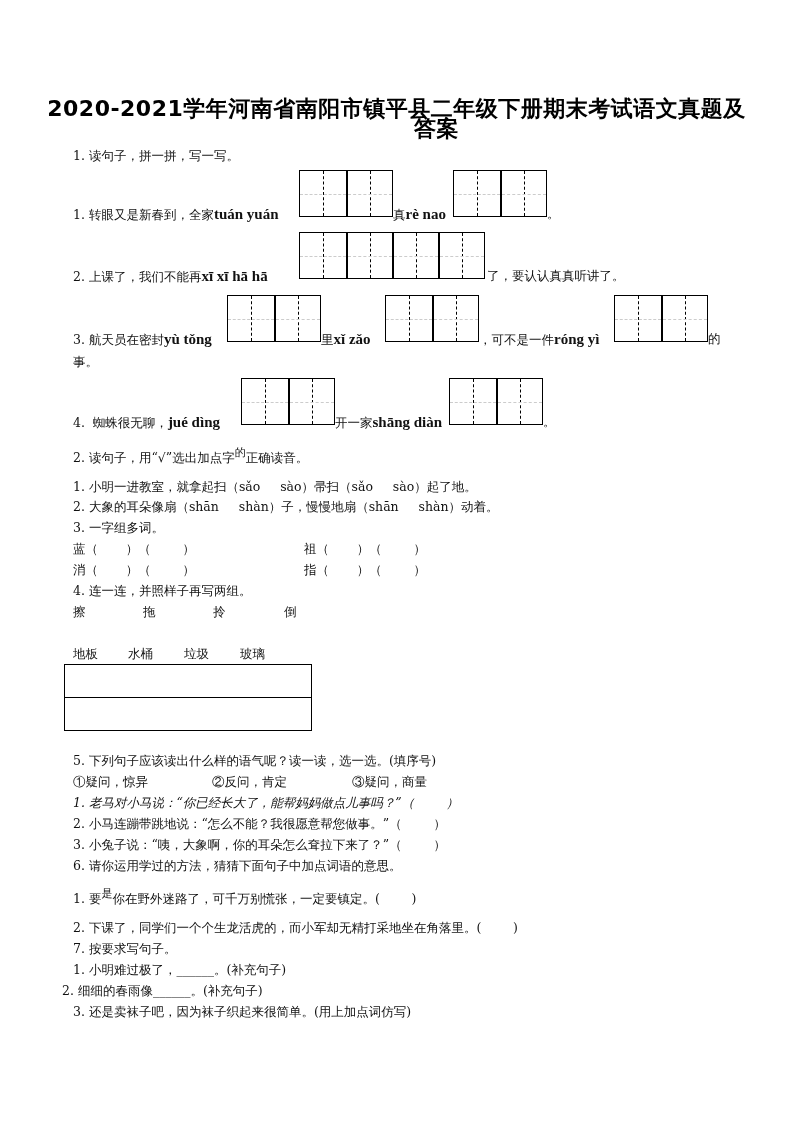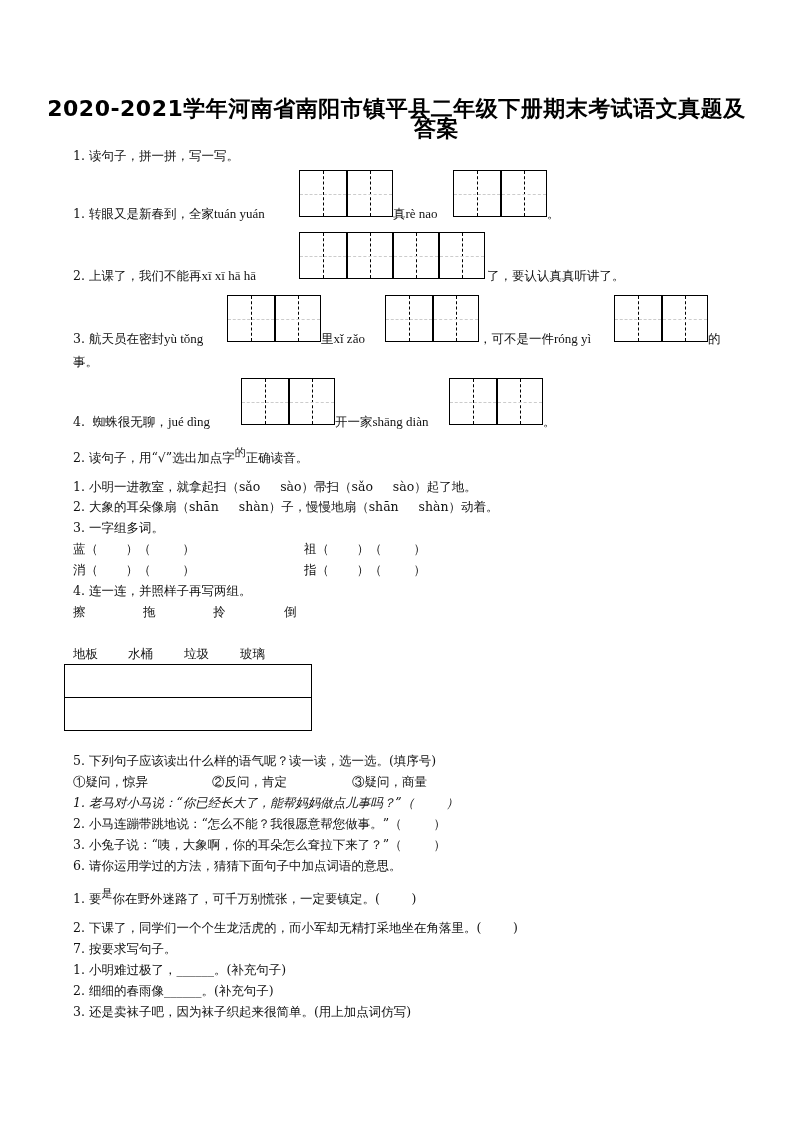--- a/index.html
+++ b/index.html
@@ -2,21 +2,21 @@
 <html><head>
 <meta charset="utf-8">
 <style>
   html, body { margin:0; padding:0; background:#ffffff; }
   body { width:793px; height:1122px; position:relative; overflow:hidden;
          font-family:"DejaVu Serif","Liberation Serif",serif; color:#111; }
   .title { position:absolute; left:0; width:793px; text-align:center;
            font-family:"DejaVu Sans","Liberation Sans",sans-serif;
            font-size:22px; font-weight:bold; color:#000; letter-spacing:0.5px; }
   .line { position:absolute; font-size:12.5px; white-space:pre; color:#111; }
-  .py { font-family:"Liberation Serif","DejaVu Serif",serif; font-size:13px; }
+  .py { font-family:"Liberation Serif","DejaVu Serif",serif; font-size:15px;font-weight:bold; }
   .grid { position:absolute; display:flex; border:1.5px solid #000; height:47px; box-sizing:border-box; }
   .cell { width:46px; height:100%; position:relative; box-sizing:border-box; }
   .cell + .cell { border-left:2px solid #000; }
   .cell::before { content:""; position:absolute; left:50%; top:0; bottom:0; border-left:1px dashed #000; }
   .cell::after { content:""; position:absolute; top:50%; left:0; right:0; border-top:1px dashed #ccc; }
   .sup { font-size:11px; position:relative; top:-6px; }
   .tbl { position:absolute; left:64px; top:664px; width:248px; border:1.3px solid #000; box-sizing:border-box; }
   .tbl-row { height:32px; }
   .tbl-row + .tbl-row { border-top:1.3px solid #000; }
 </style>
@@ -110,14 +110,14 @@
 <div class="line" style="left:73px; top:795px;font-style:italic;">1. 老马对小马说：“你已经长大了，能帮妈妈做点儿事吗？”（        ）</div>
 <div class="line" style="left:73px; top:816px;">2. 小马连蹦带跳地说：“怎么不能？我很愿意帮您做事。”（        ）</div>
 <div class="line" style="left:73px; top:837px;">3. 小兔子说：“咦，大象啊，你的耳朵怎么耷拉下来了？”（        ）</div>
 
 <div class="line" style="left:73px; top:858px;">6. 请你运用学过的方法，猜猜下面句子中加点词语的意思。</div>
 <div class="line" style="left:73px; top:891px;"><span>1. 要</span><span class="sup">是</span><span>你在野外迷路了，可千万别慌张，一定要镇定。(        )</span></div>
 <div class="line" style="left:73px; top:920px;">2. 下课了，同学们一个个生龙活虎的，而小军却无精打采地坐在角落里。(        )</div>
 
 <div class="line" style="left:73px; top:941px;">7. 按要求写句子。</div>
 <div class="line" style="left:73px; top:962px;">1. 小明难过极了，______。(补充句子)</div>
-<div class="line" style="left:73px; top:983px;">2. 细细的春雨像______。(补充句子)</div>
+<div class="line" style="left:62px; top:983px;">2. 细细的春雨像______。(补充句子)</div>
 <div class="line" style="left:73px; top:1004px;">3. 还是卖袜子吧，因为袜子织起来很简单。(用上加点词仿写)</div>
 
 </body></html>

